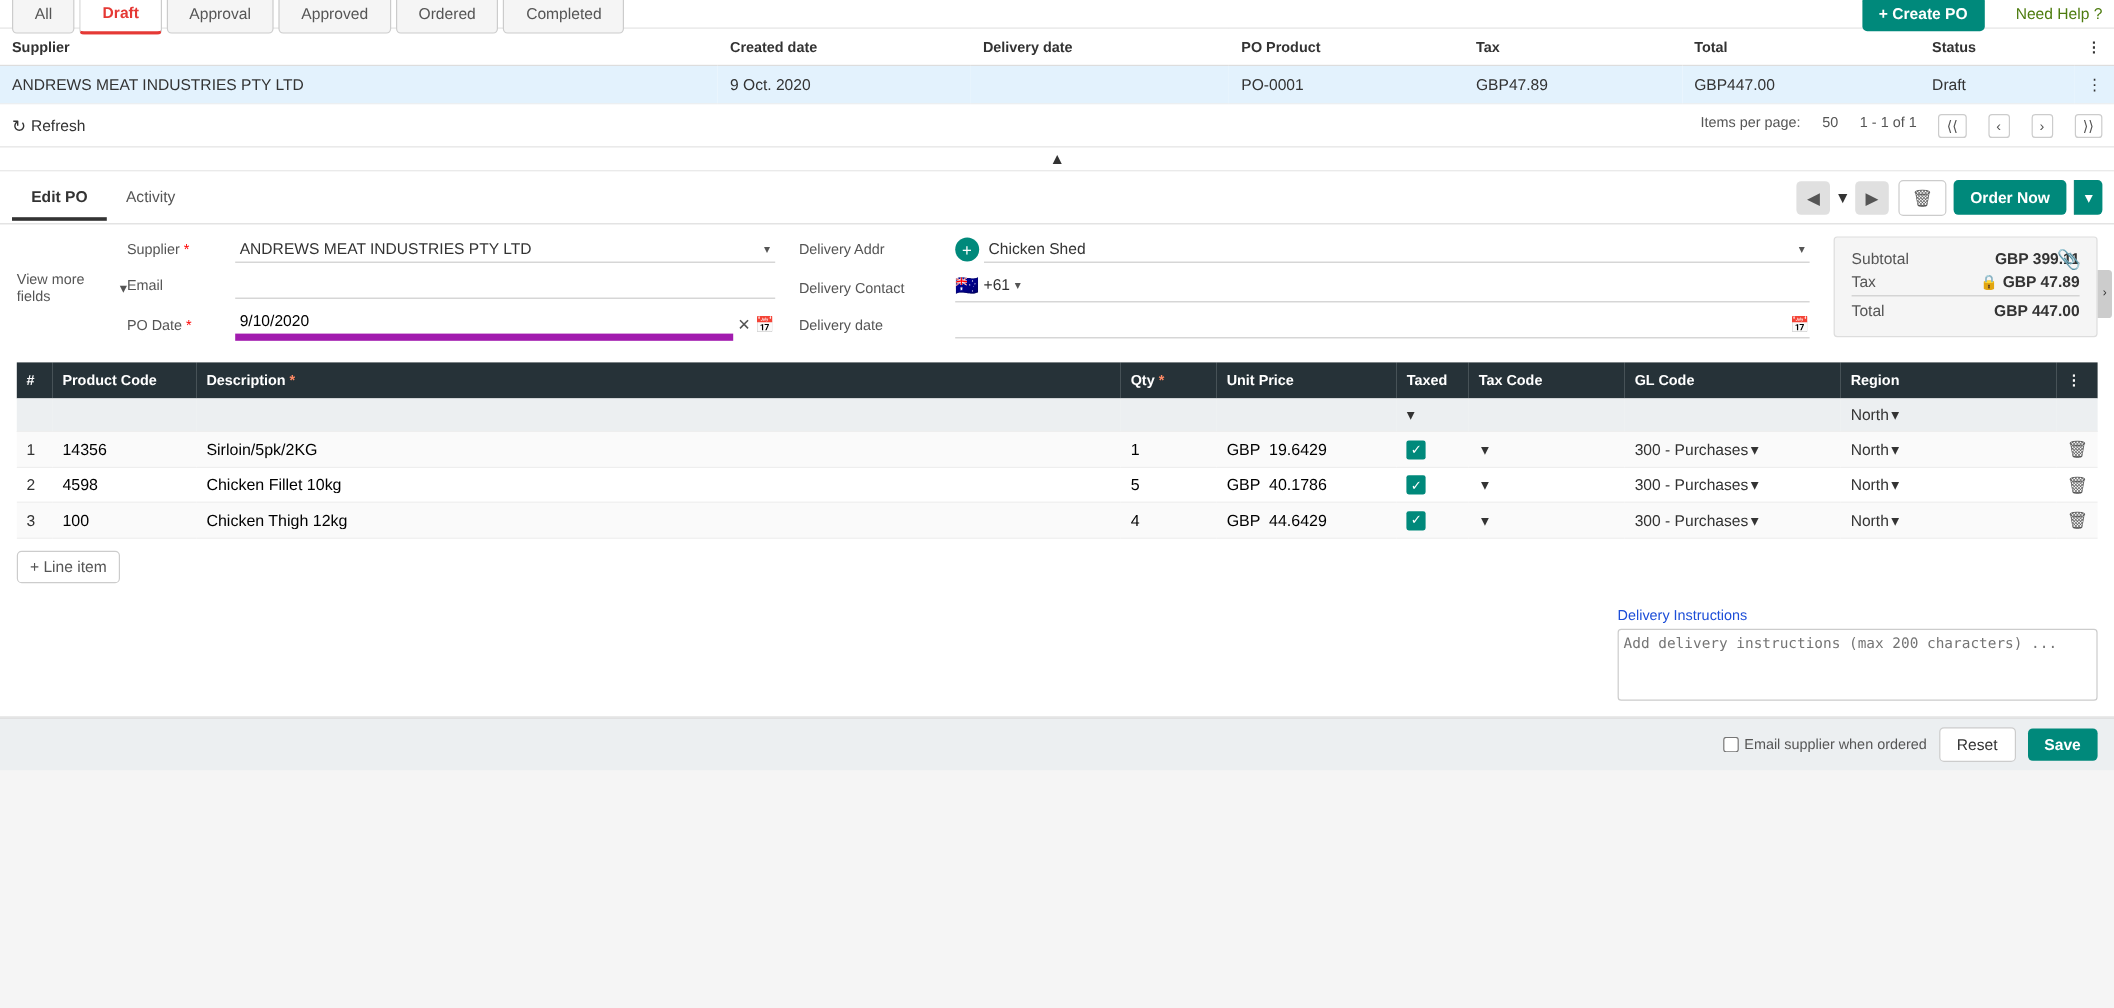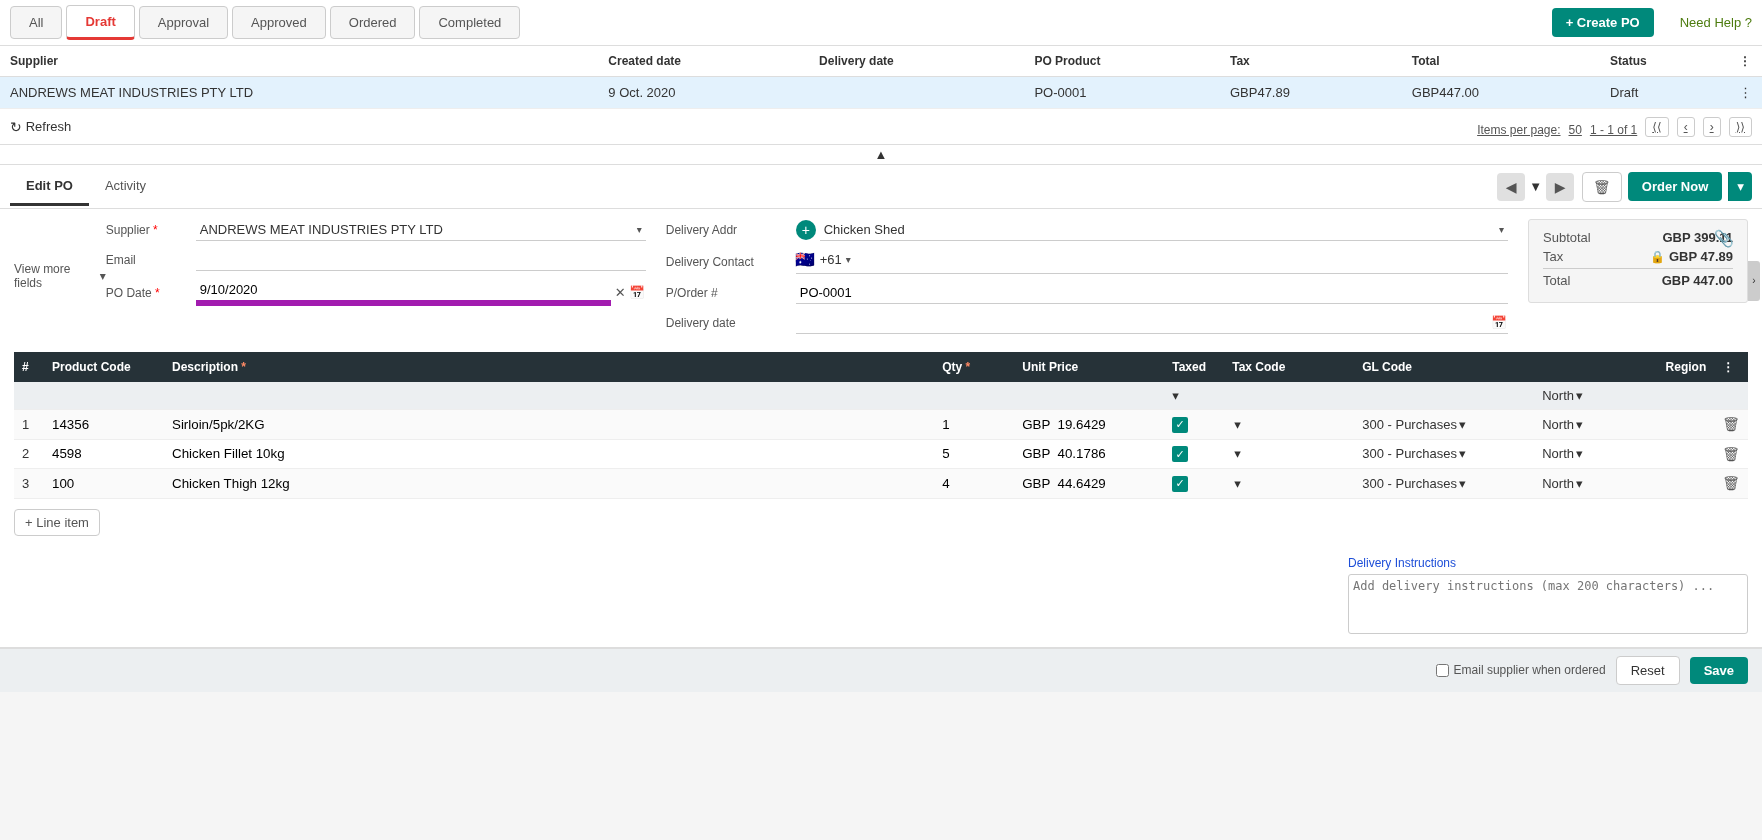--- a/index.html
+++ b/index.html
@@ -1,21 +1,21 @@
 <!DOCTYPE html>
 <html><head>
   <meta charset="utf-8">
   <style>
     * { box-sizing: border-box; margin: 0; padding: 0; }
     body { font-family: Arial, sans-serif; font-size: 13px; background: #f5f5f5; color: #333; }
 
     
     .top-tabs {
       display: flex; align-items: center; background: #fff;
-      border-bottom: 1px solid #ddd; padding: 0 10px; height: 46px;
+      border-bottom: 1px solid #ddd; padding: 0 10px; height: 24px;
     }
     .top-tab {
       padding: 8px 18px; cursor: pointer; border: 1px solid #ccc;
       border-radius: 4px; margin-right: 4px; background: #f5f5f5;
       font-size: 13px; color: #555;
     }
     .top-tab.active {
       border-bottom: 3px solid #e53935; color: #e53935; font-weight: bold;
       background: #fff; border-top: 1px solid #ccc; border-left: 1px solid #ccc;
       border-right: 1px solid #ccc;
@@ -42,21 +42,21 @@
     
     .toolbar-row {
       display: flex; align-items: center; background: #fff;
       padding: 5px 10px; border-bottom: 1px solid #ddd; height: 36px;
     }
     .refresh-btn {
       display: flex; align-items: center; gap: 4px; background: none;
       border: none; color: #333; cursor: pointer; font-size: 13px;
     }
     .refresh-icon { font-size: 14px; }
-    .pagination-info { margin-left: auto; font-size: 12px; color: #555; display: flex; align-items: flex-end; gap: 8px; text-decoration: underline; }
+    .pagination-info { margin-left: auto; font-size: 12px; color: #555; display: flex; align-items: flex-start; gap: 18px; }
     .pag-btn { background: none; border: 1px solid #ccc; border-radius: 3px; padding: 2px 6px; cursor: pointer; font-size: 12px; color: #555; }
     .pag-btn:disabled { color: #ccc; }
 
     
     .collapse-row {
       display: flex; justify-content: center; align-items: center;
       background: #fff; height: 20px; cursor: pointer; border-bottom: 1px solid #ddd;
     }
 
     
@@ -330,24 +330,20 @@
         <div class="delivery-row">
           <span class="delivery-label">Delivery Contact</span>
           <div style="display:flex; align-items:center; gap:4px; flex:1; border-bottom:1px solid #ccc; padding-bottom:3px;">
             <span class="flag-emoji">🇦🇺</span>
             <span class="phone-code">+61</span>
             <span style="font-size:10px; color:#555;">▾</span>
             <input class="form-input" type="text" value="" style="border: none;">
           </div>
         </div>
         <div class="delivery-row">
-          <span class="delivery-label">P/Order #</span>
-          <input class="delivery-input" type="text" value="PO-0001" style="">
-        </div>
-        <div class="delivery-row">
           <span class="delivery-label">Delivery date</span>
           <div style="display:flex; align-items:center; flex:1; border-bottom:1px solid #ccc;">
             <input class="delivery-input" type="text" value="" style="border: none;">
             <span style="color:#555; cursor:pointer;">📅</span>
           </div>
         </div>
       </div>
 
       <div class="form-right totals-wrapper">
         <div class="totals-box">
@@ -382,21 +378,21 @@
           <th>
             <span>Description</span><span style="color:#ff8a65;"> *</span>
           </th>
           <th style="width:80px;">
             <span>Qty</span><span style="color:#ff8a65;"> *</span>
           </th>
           <th style="width:150px;">Unit Price</th>
           <th style="width:60px;">Taxed</th>
           <th style="width:130px;">Tax Code</th>
           <th style="width:180px;">GL Code</th>
-          <th style="width:180px;text-align:right;">Region</th>
+          <th style="width:180px;">Region</th>
           <th style="width:30px;">⋮</th>
         </tr>
       </thead>
       <tbody>
 
         <tr class="header-filter">
           <td></td>
           <td></td>
           <td></td>
           <td></td>

